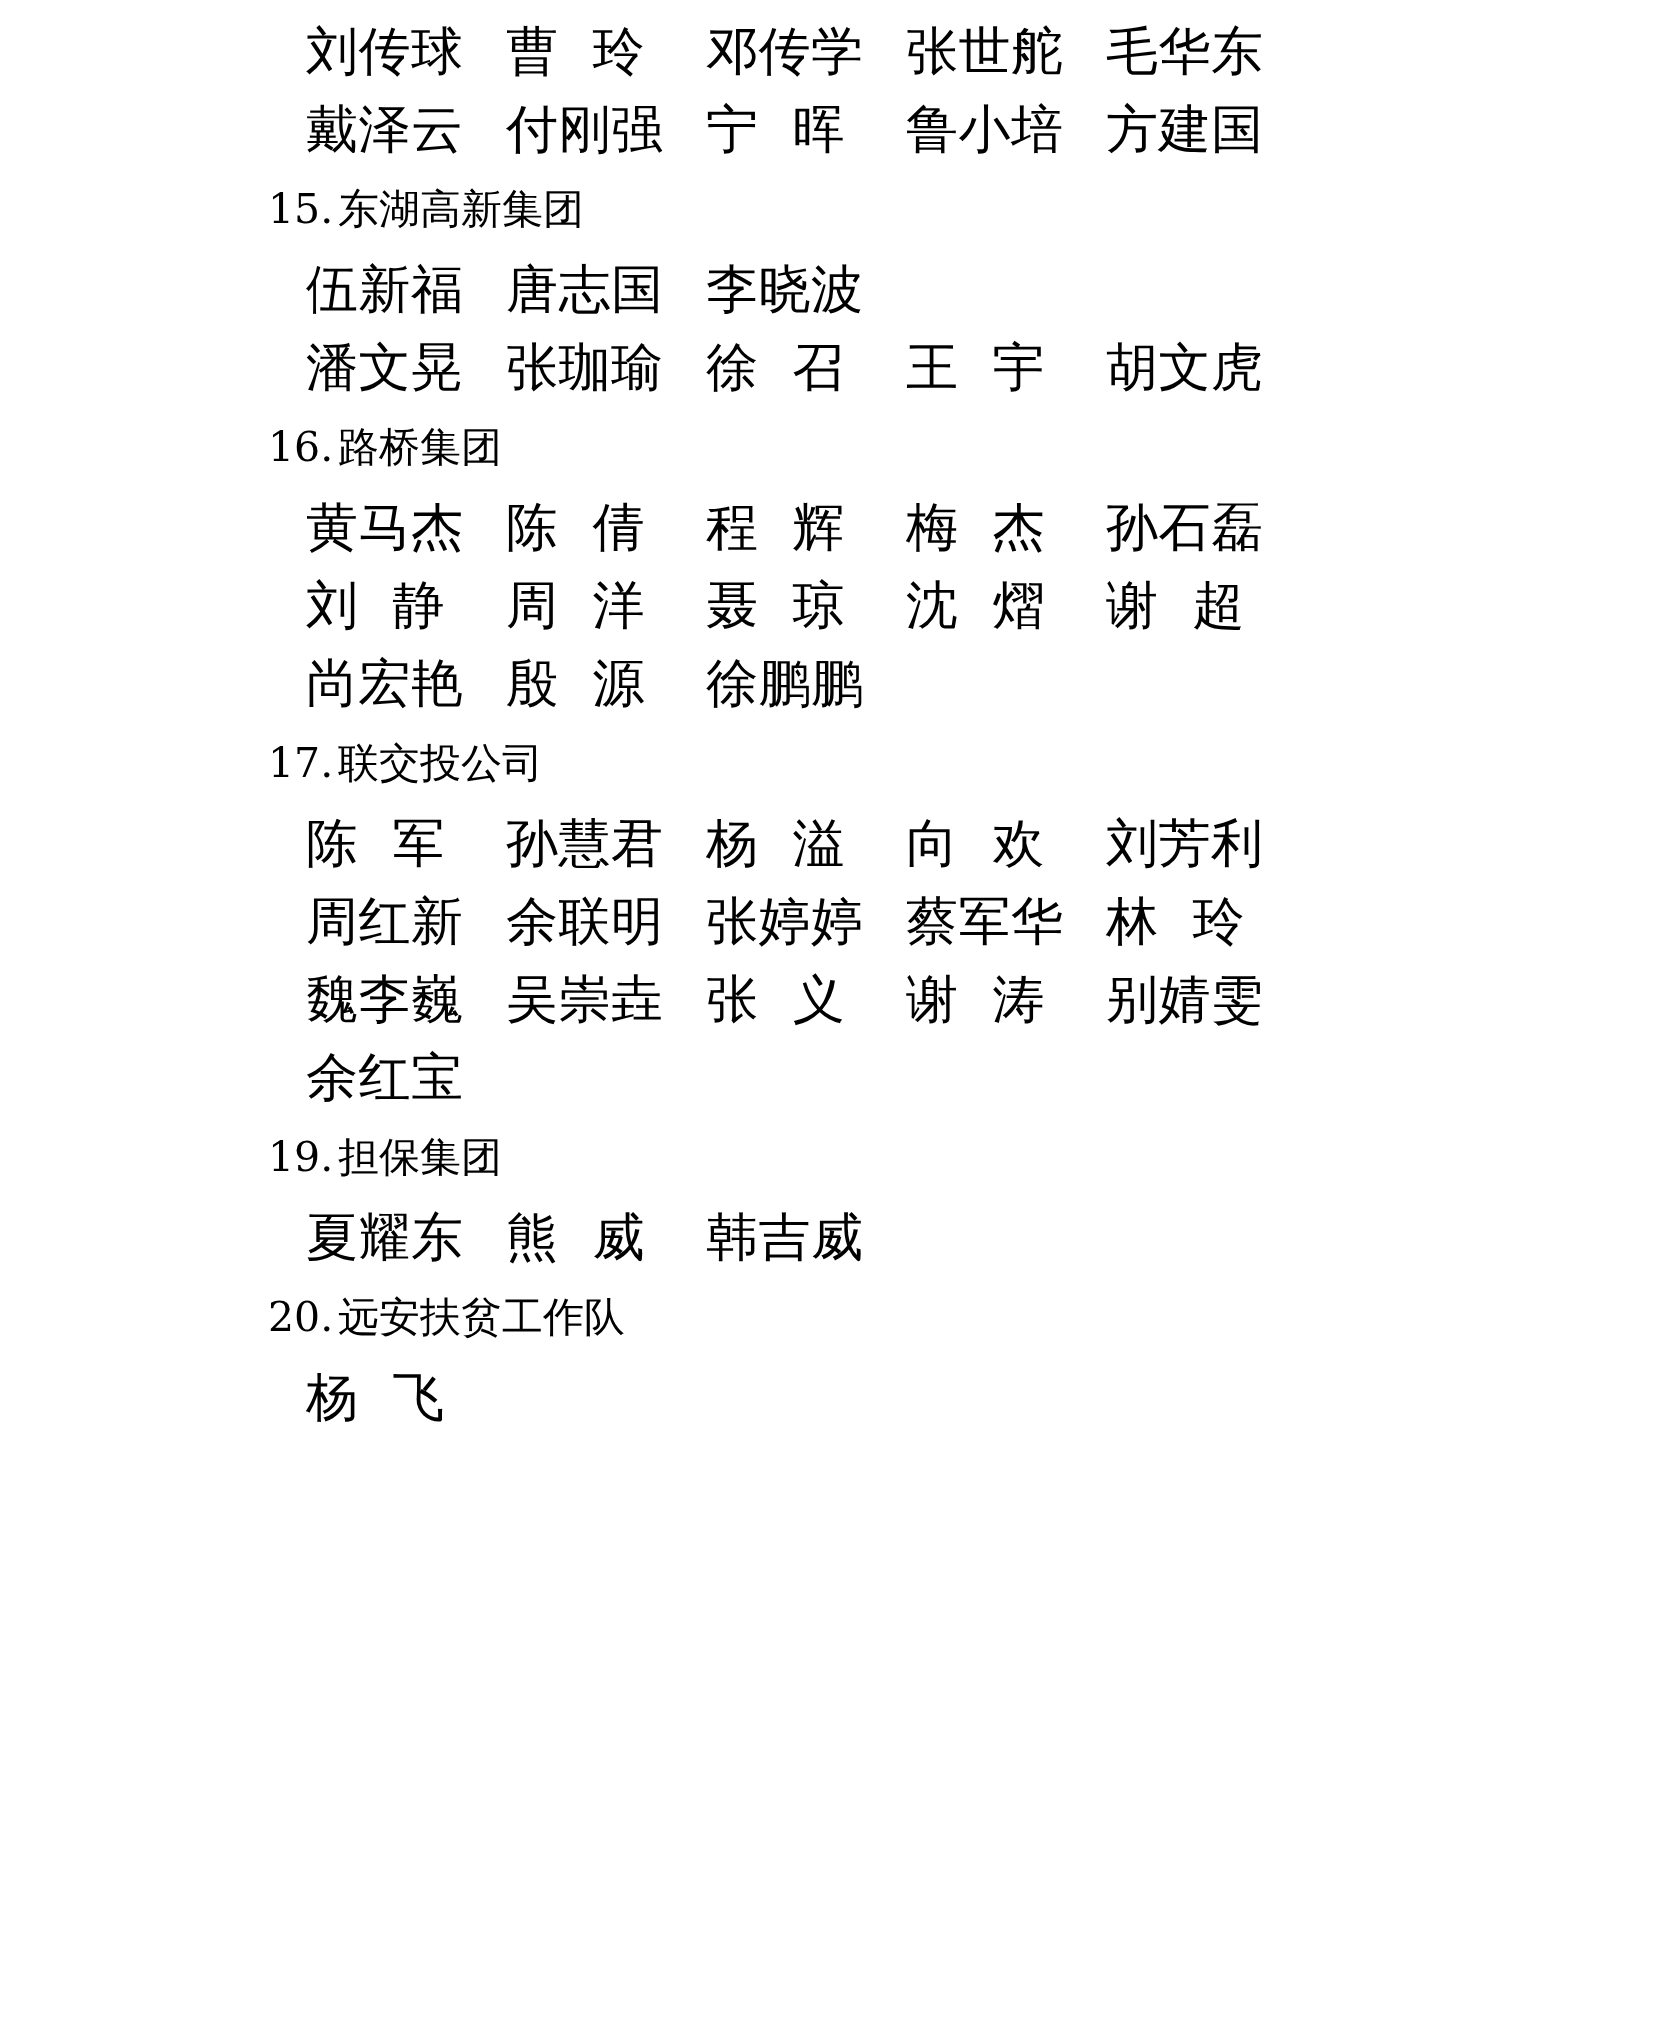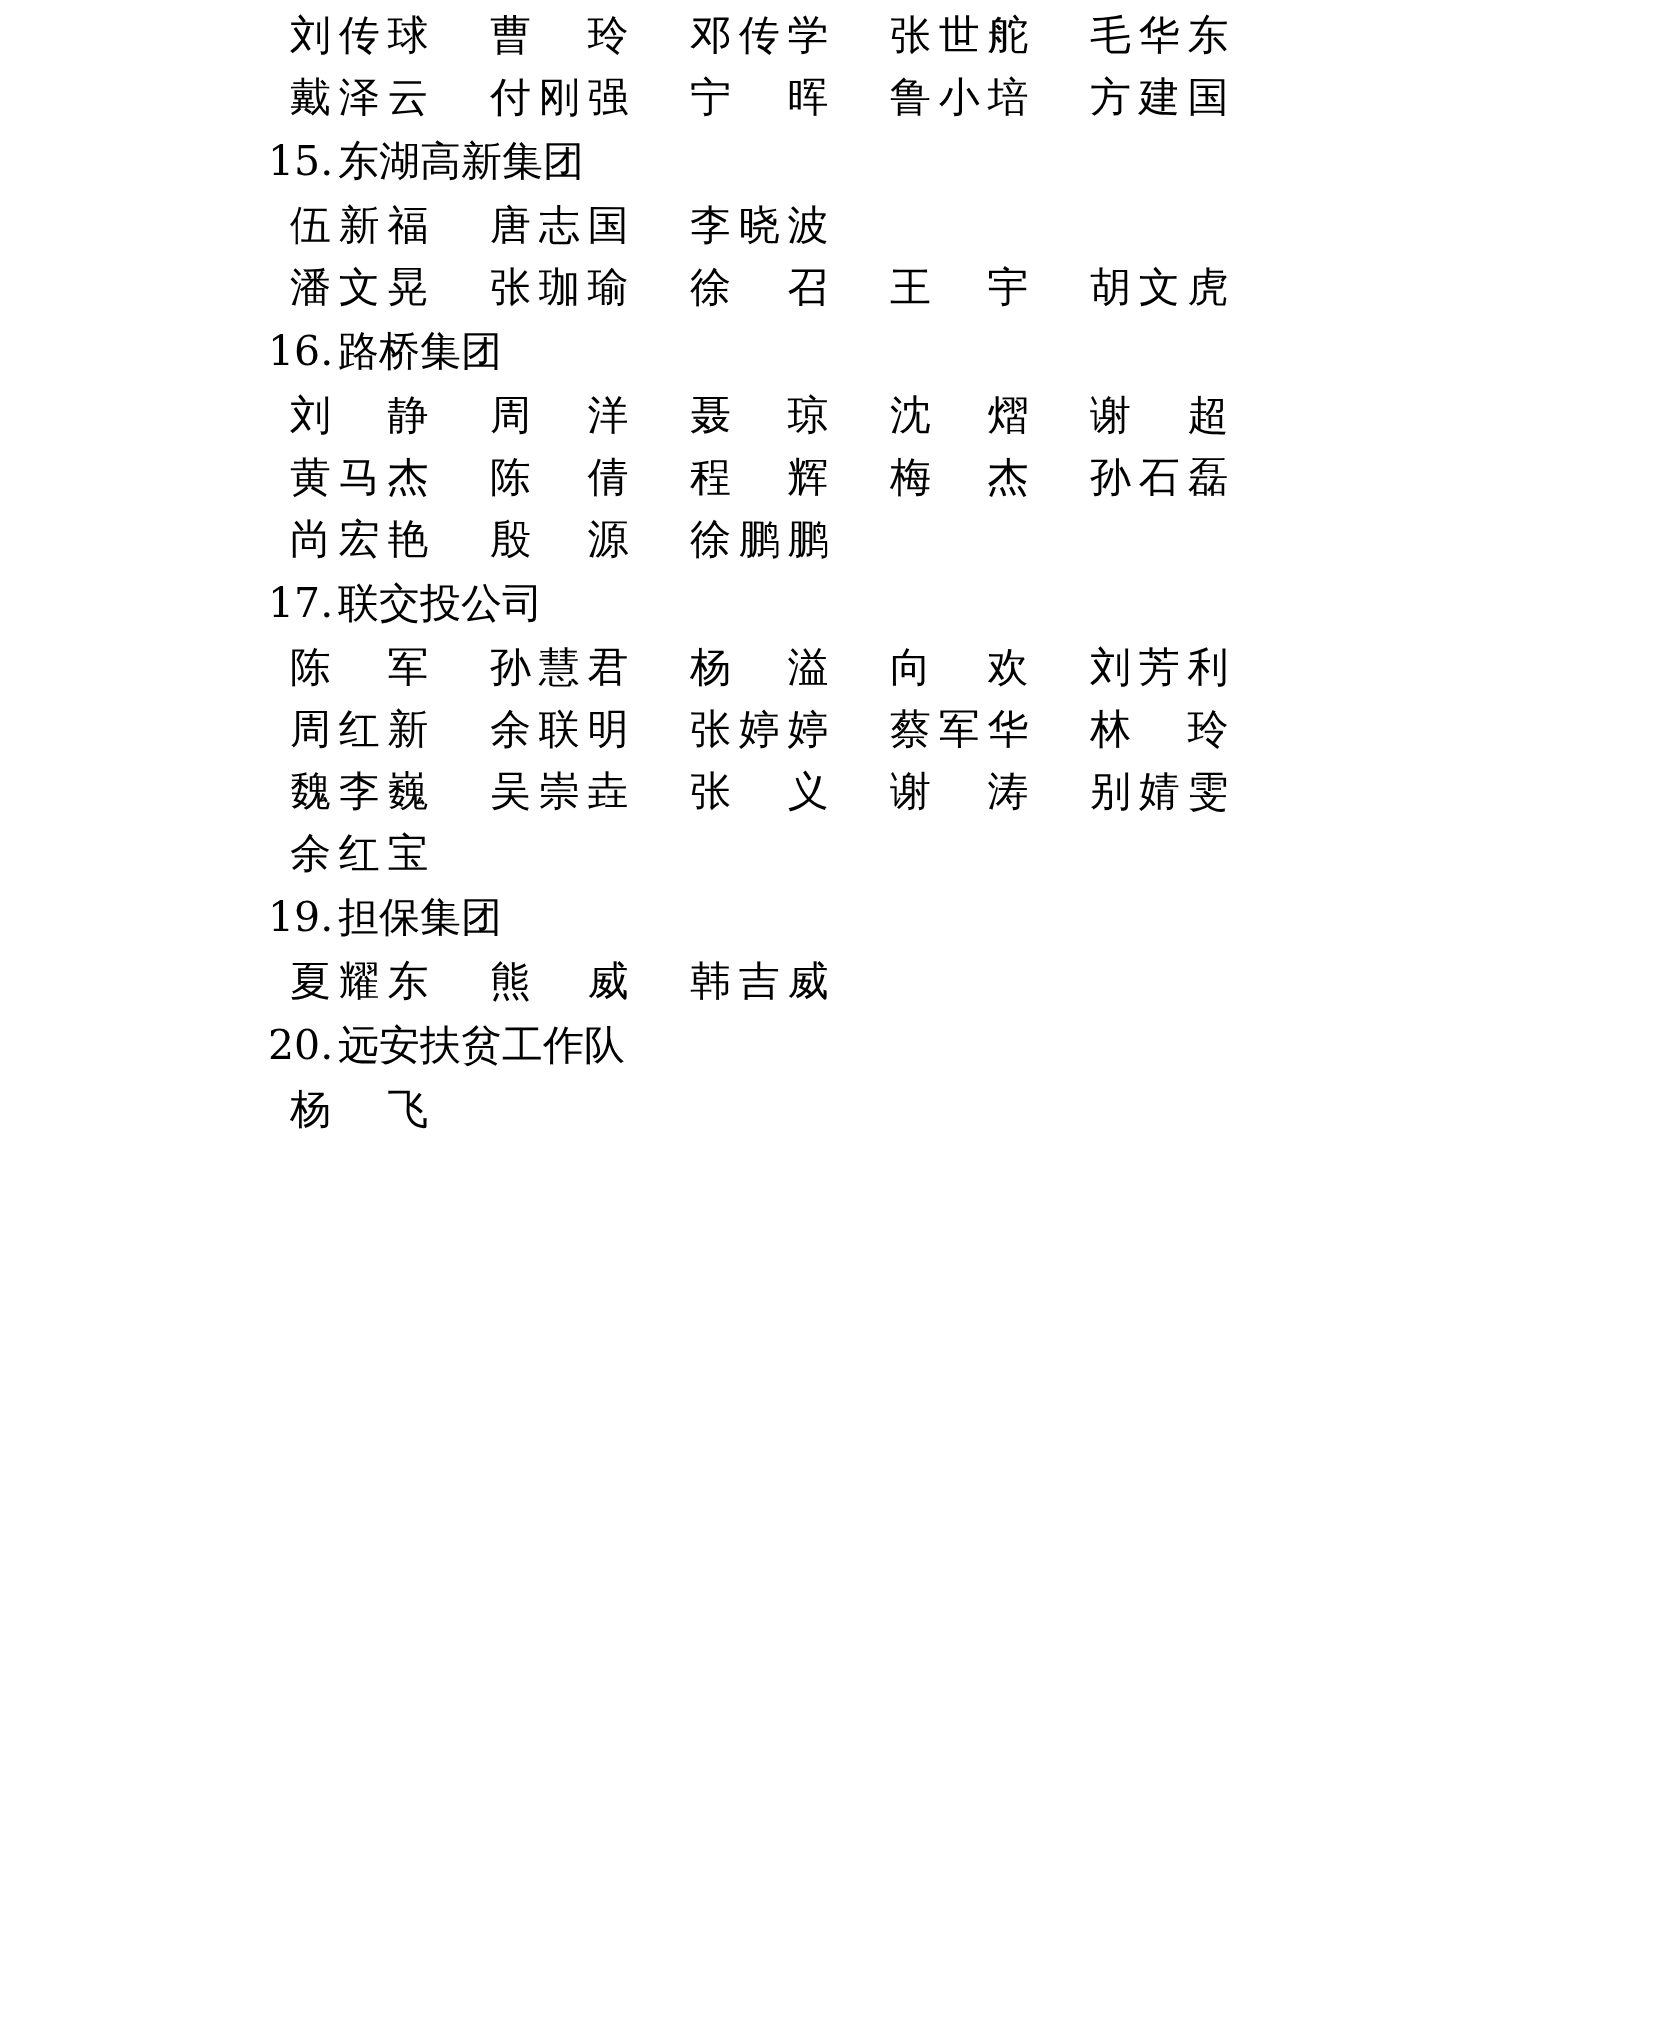--- a/index.html
+++ b/index.html
@@ -20,26 +20,26 @@
     height: 2038px;
     box-sizing: border-box;
     padding: 0 110px 0 220px;
   }
   .doc-body {
     padding-top: 4px;
   }
   
   .name-row {
     display: block;
-    margin: 0;
+    margin: 16px;
     padding: 0 0 0 70px;
     height: 62px;
     line-height: 62px;
     white-space: nowrap;
-    font-size: 41px;
+    font-size: 52px;
     letter-spacing: 0.5px;
     text-decoration: underline;
   }
   .name-cell {
     display: inline-block;
     width: 200px;
     text-align: left;
     vertical-align: top;
   }
   
@@ -108,24 +108,24 @@
         </div>
       </div>
     </div>
 
     <div class="section">
       <div class="section-head">
         <span class="sec-num">16.</span><span class="sec-title">路桥集团</span>
       </div>
       <div class="names-block">
         <div class="name-row">
-          <span class="name-cell"><span class="n2">刘静</span></span><span class="name-cell"><span class="n2">周洋</span></span><span class="name-cell"><span class="n2">聂琼</span></span><span class="name-cell"><span class="n2">沈熠</span></span><span class="name-cell"><span class="n2">谢超</span></span>
+          <span class="name-cell"><span class="n3">黄马杰</span></span><span class="name-cell"><span class="n2">陈倩</span></span><span class="name-cell"><span class="n2">程辉</span></span><span class="name-cell"><span class="n2">梅杰</span></span><span class="name-cell"><span class="n3">孙石磊</span></span>
         </div>
         <div class="name-row">
-          <span class="name-cell"><span class="n3">黄马杰</span></span><span class="name-cell"><span class="n2">陈倩</span></span><span class="name-cell"><span class="n2">程辉</span></span><span class="name-cell"><span class="n2">梅杰</span></span><span class="name-cell"><span class="n3">孙石磊</span></span>
+          <span class="name-cell"><span class="n2">刘静</span></span><span class="name-cell"><span class="n2">周洋</span></span><span class="name-cell"><span class="n2">聂琼</span></span><span class="name-cell"><span class="n2">沈熠</span></span><span class="name-cell"><span class="n2">谢超</span></span>
         </div>
         <div class="name-row">
           <span class="name-cell"><span class="n3">尚宏艳</span></span><span class="name-cell"><span class="n2">殷源</span></span><span class="name-cell"><span class="n3">徐鹏鹏</span></span>
         </div>
       </div>
     </div>
 
     <div class="section">
       <div class="section-head">
         <span class="sec-num">17.</span><span class="sec-title">联交投公司</span>

